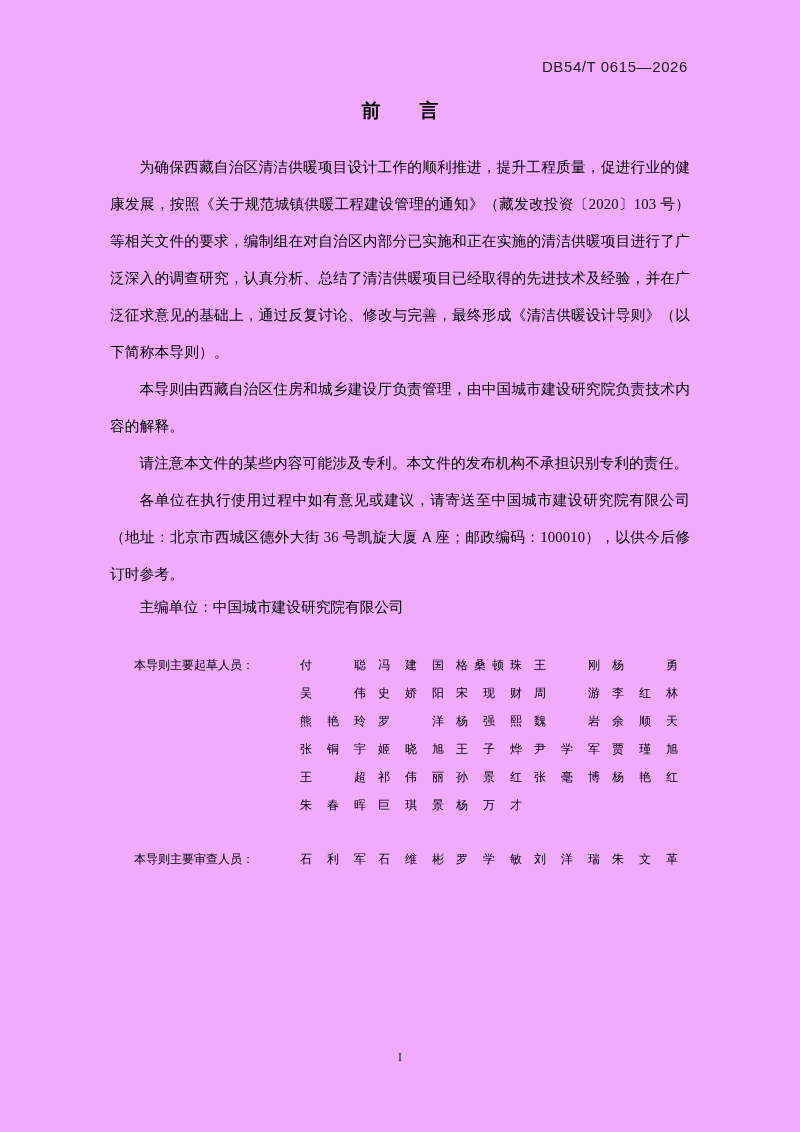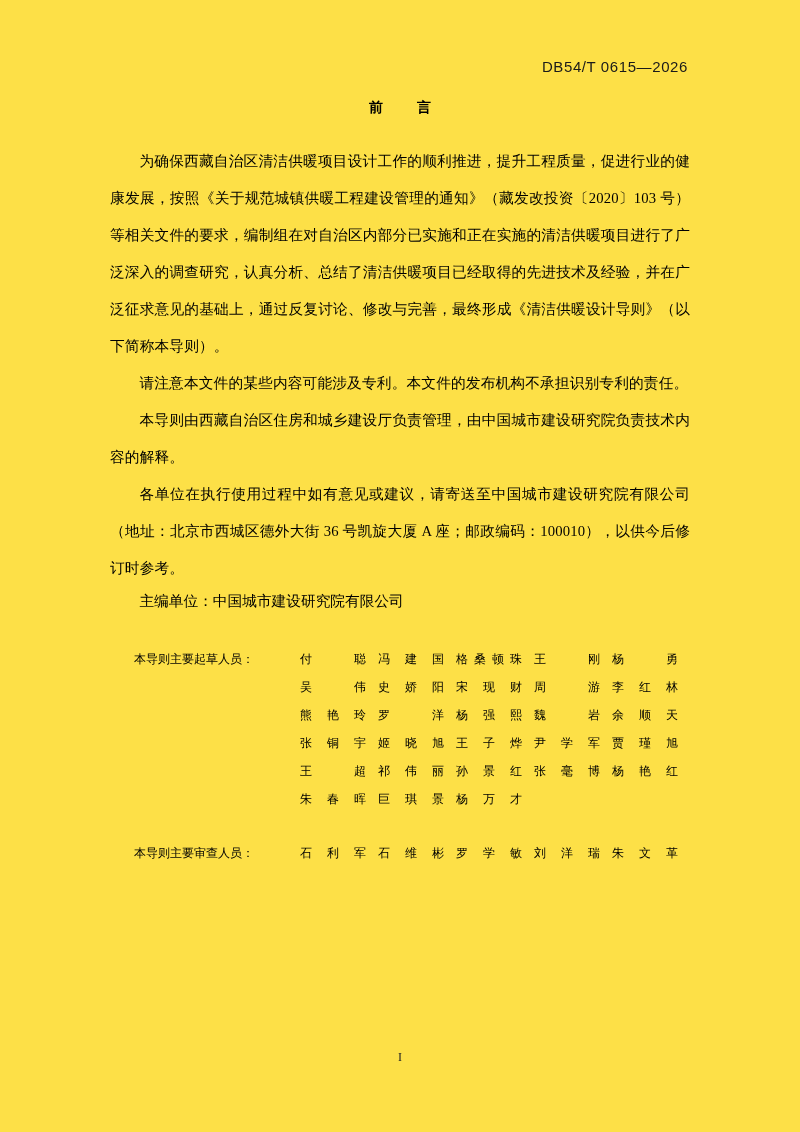--- a/index.html
+++ b/index.html
@@ -8,21 +8,21 @@
     background: #ffffff;
   }
   body {
     font-family: "Liberation Serif", "DejaVu Serif", serif;
     color: #000000;
   }
   .page {
     position: relative;
     width: 800px;
     height: 1132px;
-    background: #fde047;
+    background: #f0abfc;
     overflow: hidden;
     box-sizing: border-box;
   }
 
   
   .doc-header {
     position: absolute;
     top: 58px;
     right: 112px;
     font-family: "Liberation Sans", "DejaVu Sans", sans-serif;
@@ -35,21 +35,21 @@
   
   .content {
     position: absolute;
     left: 110px;
     top: 100px;
     width: 580px;
   }
 
   .page-title {
     text-align: center;
-    font-size: 14px;
+    font-size: 19px;
     font-weight: bold;
     letter-spacing: 10px;
     padding-left: 10px;
     margin: 0 0 26px 0;
     line-height: 1.2;
   }
 
   p.para {
     margin: 0;
     font-size: 14.7px;
@@ -125,22 +125,22 @@
 
 <div class="page">
 
   <div class="doc-header">DB54/T 0615—2026</div>
 
   <div class="content">
 
     <h1 class="page-title">前　言</h1>
 
     <p class="para">为确保西藏自治区清洁供暖项目设计工作的顺利推进，提升工程质量，促进行业的健康发展，按照《关于规范城镇供暖工程建设管理的通知》（藏发改投资〔2020〕103 号）等相关文件的要求，编制组在对自治区内部分已实施和正在实施的清洁供暖项目进行了广泛深入的调查研究，认真分析、总结了清洁供暖项目已经取得的先进技术及经验，并在广泛征求意见的基础上，通过反复讨论、修改与完善，最终形成《清洁供暖设计导则》（以下简称本导则）。</p>
+    <p class="para">本导则由西藏自治区住房和城乡建设厅负责管理，由中国城市建设研究院负责技术内容的解释。</p>
     <p class="para">请注意本文件的某些内容可能涉及专利。本文件的发布机构不承担识别专利的责任。</p>
-    <p class="para">本导则由西藏自治区住房和城乡建设厅负责管理，由中国城市建设研究院负责技术内容的解释。</p>
     <p class="para">各单位在执行使用过程中如有意见或建议，请寄送至中国城市建设研究院有限公司（地址：北京市西城区德外大街 36 号凯旋大厦 A 座；邮政编码：100010），以供今后修订时参考。</p>
 
 
     <div class="lines">
       <div class="line indent1"><span>主编单位：</span><span>中国城市建设研究院有限公司</span></div>
     </div>
 
     <div class="people-block">
       <div class="people-row">
         <span class="people-label">本导则主要起草人员：</span>

